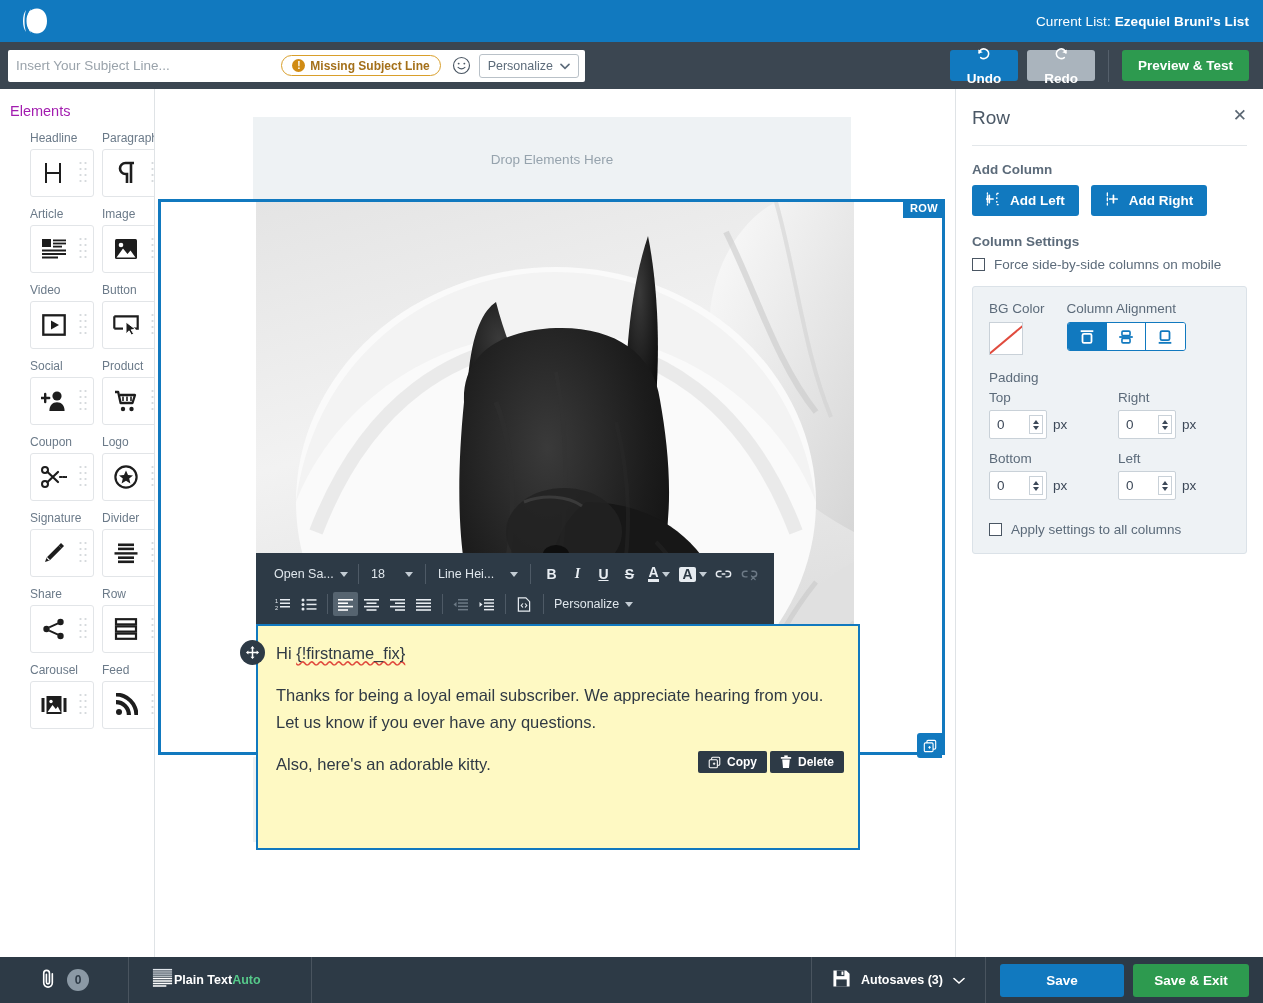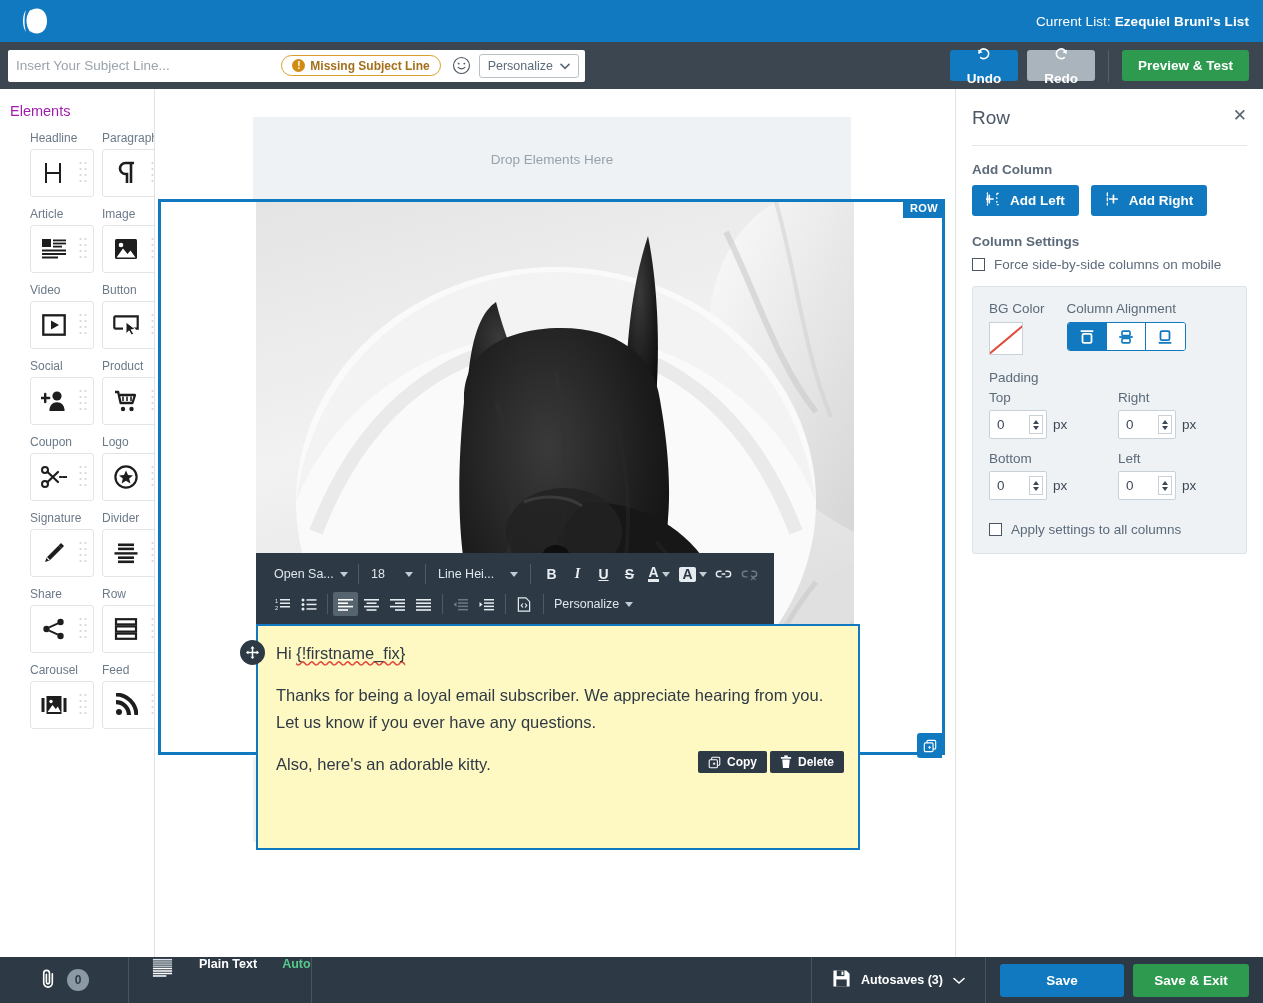--- a/index.html
+++ b/index.html
@@ -229,21 +229,21 @@
   #bottombar {
     position:absolute; left:0; bottom:0; width:1263px; height:46px;
     background:#2d3a46; display:flex; align-items:center;
   }
   .bb-sep { width:1px; height:46px; background:#49545f; }
   #attach-zone { width:128px; height:46px; display:flex; align-items:center; justify-content:center; gap:9px; }
   #attach-count {
     min-width:22px; height:22px; border-radius:11px; background:#8b99a5; color:#2d3a46;
     font-size:12px; font-weight:bold; display:flex; align-items:center; justify-content:center; padding:0 6px;
   }
-  #plaintext-zone { width:182px; height:46px; display:flex; gap:25px; padding-left:22px; }
+  #plaintext-zone { width:182px; height:46px; display:flex; align-items:center; gap:0; padding-left:22px; }
   #pt-label { color:#fff; font-size:12.5px; font-weight:bold; }
   #pt-auto { color:#56c98a; font-size:12.5px; font-weight:bold; }
   #autosaves-zone { margin-left:auto; height:46px; display:flex; align-items:center; gap:10px; padding:0 20px; }
   #autosaves-label { color:#fff; font-size:12.5px; font-weight:bold; }
   #save-btn { background:#1179bf; height:33px; width:124px; margin-left:14px; }
   #saveexit-btn { background:#2d9a4f; height:33px; width:116px; margin:0 14px 0 9px; }
 </style>
 </head>
 <body>
 

